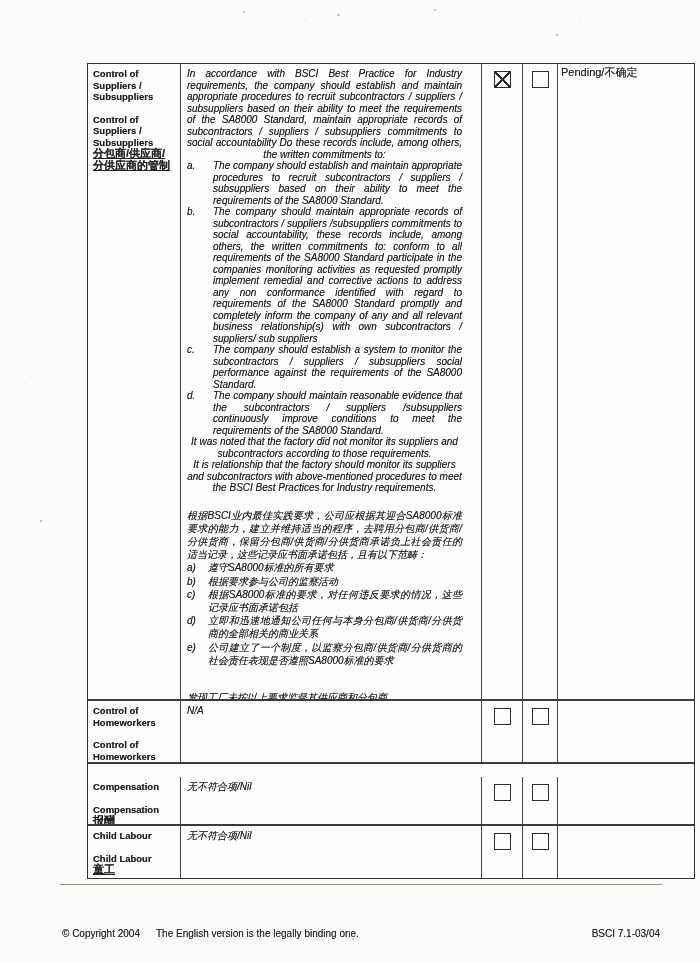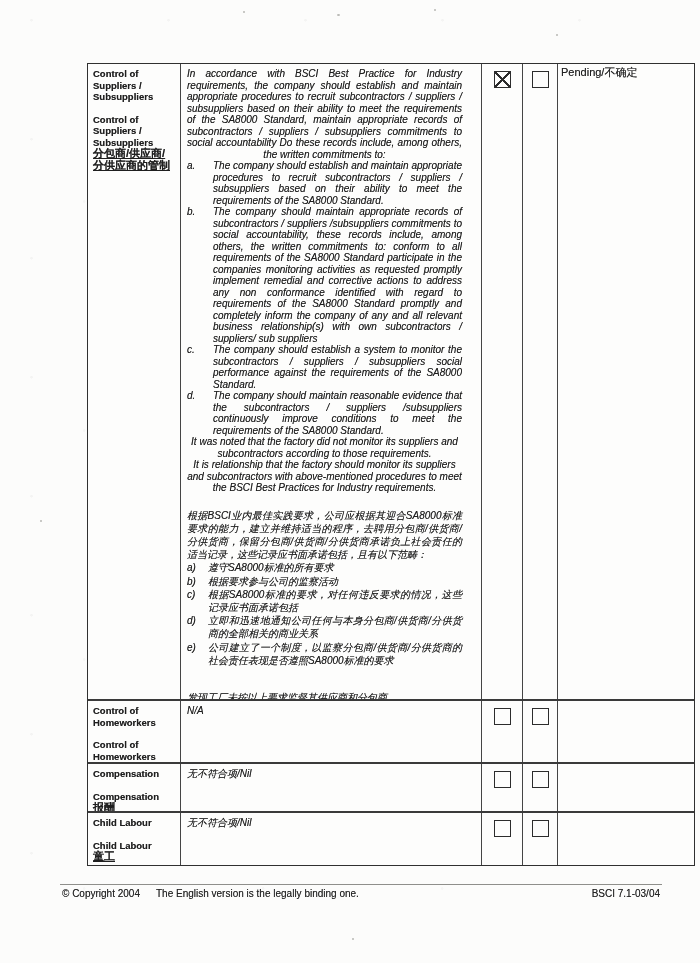--- a/index.html
+++ b/index.html
@@ -20,21 +20,21 @@
   .audit-table {
     position:absolute; left:87px; top:63px; width:608px;
     border:1.5px solid #303030;
     box-sizing:border-box;
     background:#fdfdfc;
   }
   .row { display:grid; grid-template-columns:93px 301px 41px 35px 1fr; border-bottom:2px solid #3a3a3a; box-sizing:border-box; }
   .row:last-child { border-bottom:none; }
   .row-suppliers   { height:637px; }
   .row-homeworkers { height:63px; }
-  .row-compensation{ height:49px; }
+  .row-compensation{ height:49px;margin-top:13px; }
   .row-childlabour { height:52px; }
 
   .cell { border-right:1px solid #454545; box-sizing:border-box; padding:4px 4px 3px 4px; overflow:hidden;
           text-shadow:0 0 0.5px rgba(45,45,45,0.65); }
   .cell:last-child { border-right:none; }
 
   .topic { font-size:9.5px; line-height:11.5px; font-weight:bold; padding-left:5px; }
   .topic .t-sp { margin-top:11px; }
   .topic .t-cn { font-size:11px; font-weight:bold;text-decoration:underline; }
 
@@ -57,21 +57,21 @@
   .checkbox { width:15px; height:15px; border:1.4px solid #2c2c2c; background:#fdfdfc; box-sizing:content-box; }
   .checkbox.checked {
     background-image:
       linear-gradient(45deg,  transparent 45%, #2b2b2b 45%, #2b2b2b 55%, transparent 55%),
       linear-gradient(135deg, transparent 45%, #2b2b2b 45%, #2b2b2b 55%, transparent 55%);
   }
 
   .remark-cell { font-size:11px; line-height:11.5px; padding:3px 3px; }
 
   .footer-rule { position:absolute; left:60px; width:602px; top:884px; border-top:1.5px solid #8f8f8b; }
-  .footer { position:absolute; left:62px; top:888px; width:598px; display:flex; align-items:flex-end;
+  .footer { position:absolute; left:62px; top:928px; width:598px; display:flex; align-items:flex-end;
             font-size:10px; color:#242424; text-shadow:0 0 0.5px rgba(45,45,45,0.6); }
   .footer .legal { margin-left:16px; }
   .footer .ref { margin-left:auto; }
 </style>
 </head>
 <body>
 
 <div class="page">
 
   <div class="speck" style="left:243px;top:11px;"></div>

